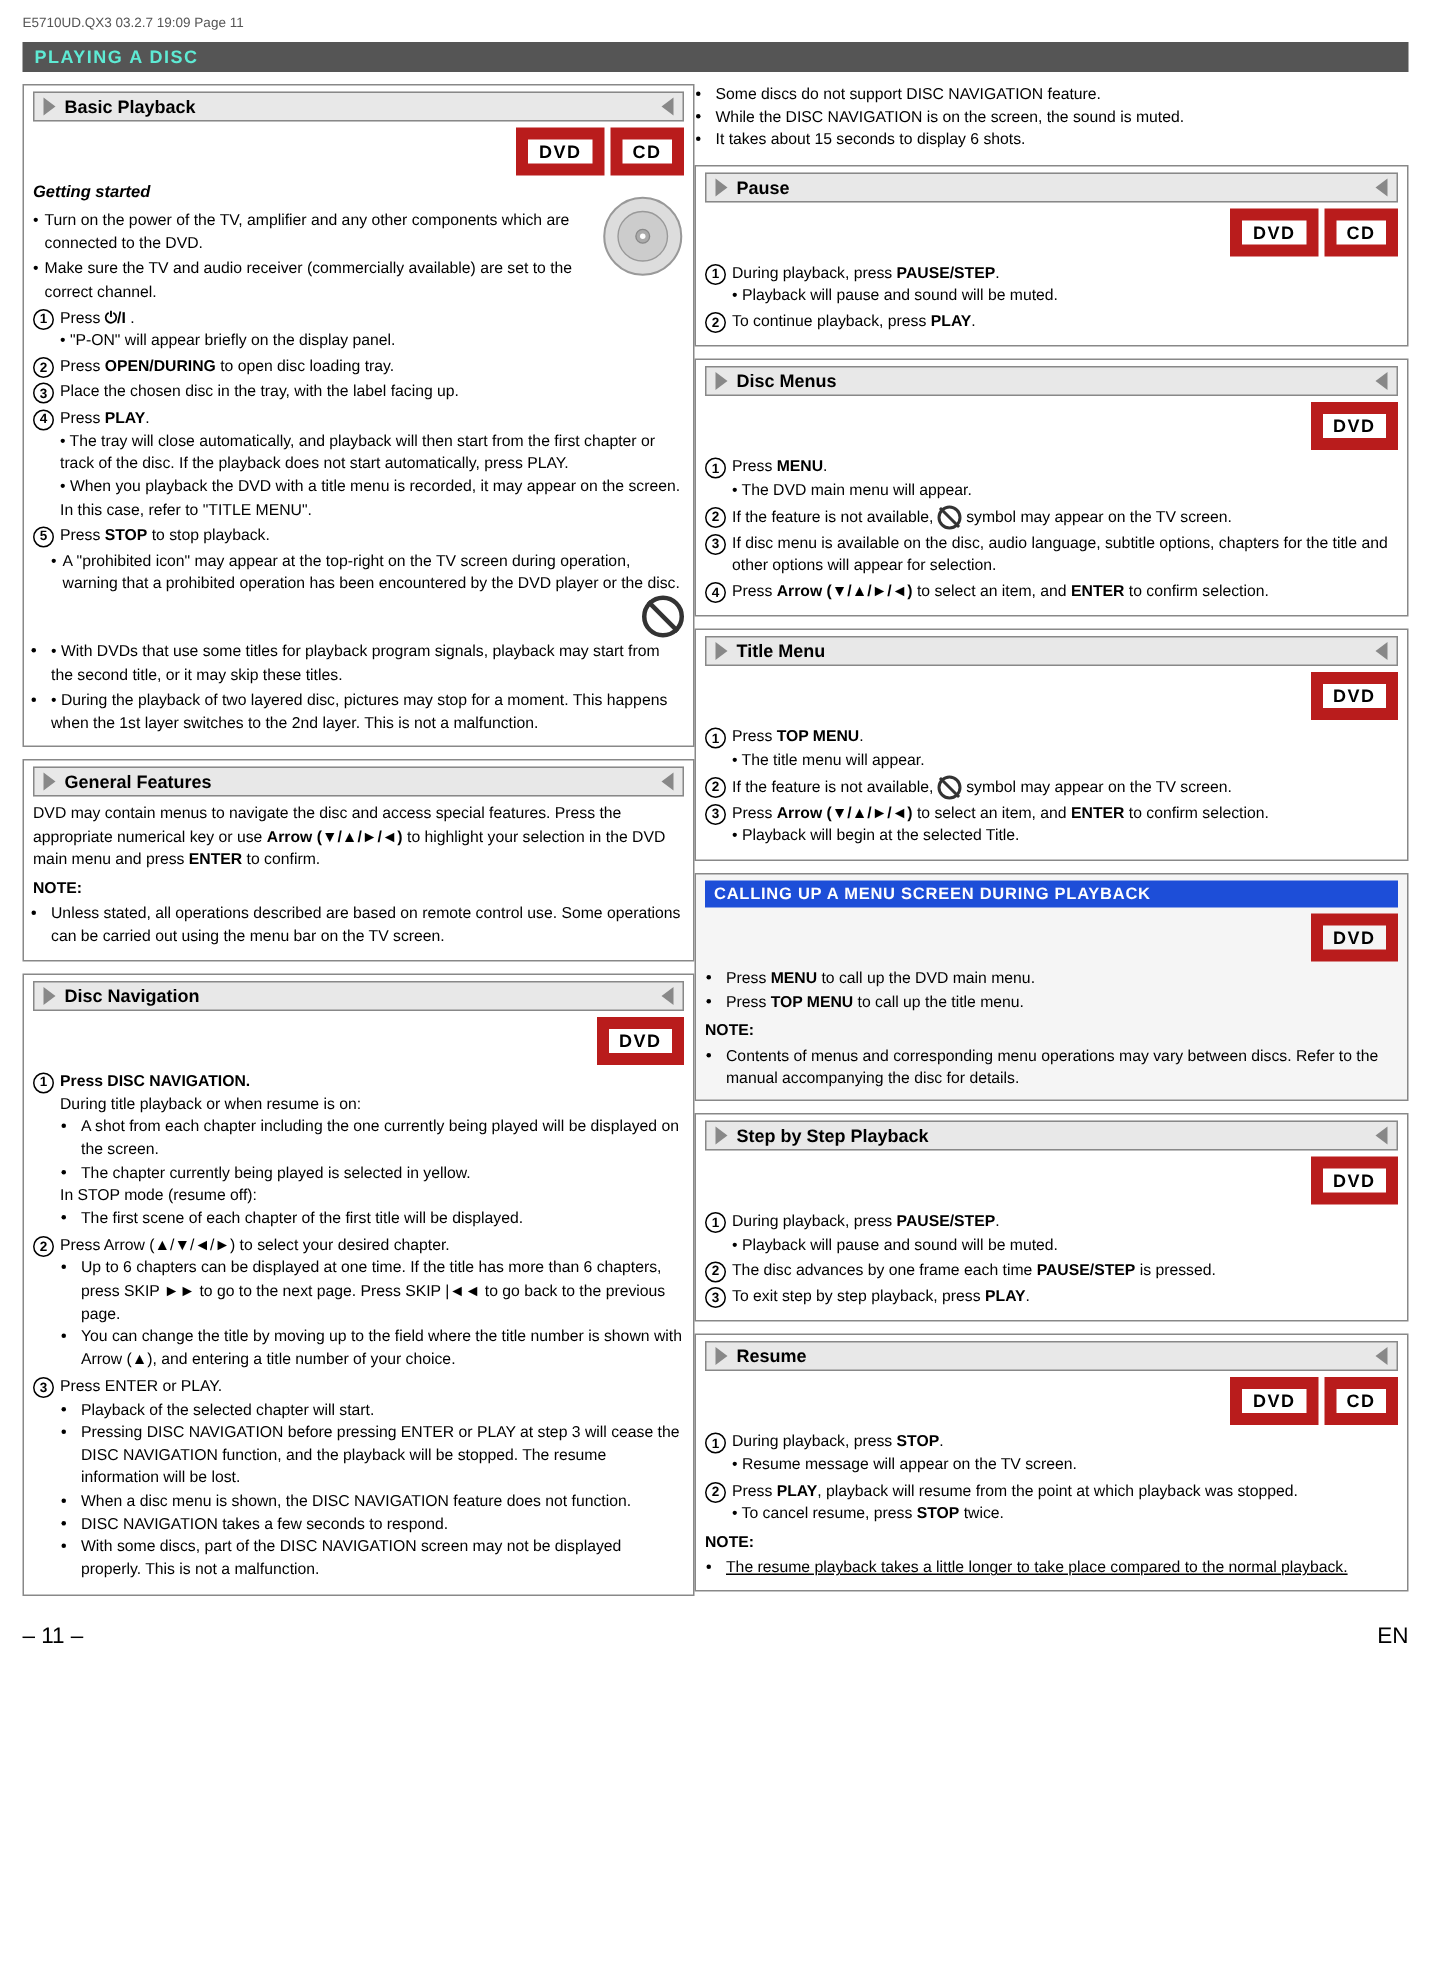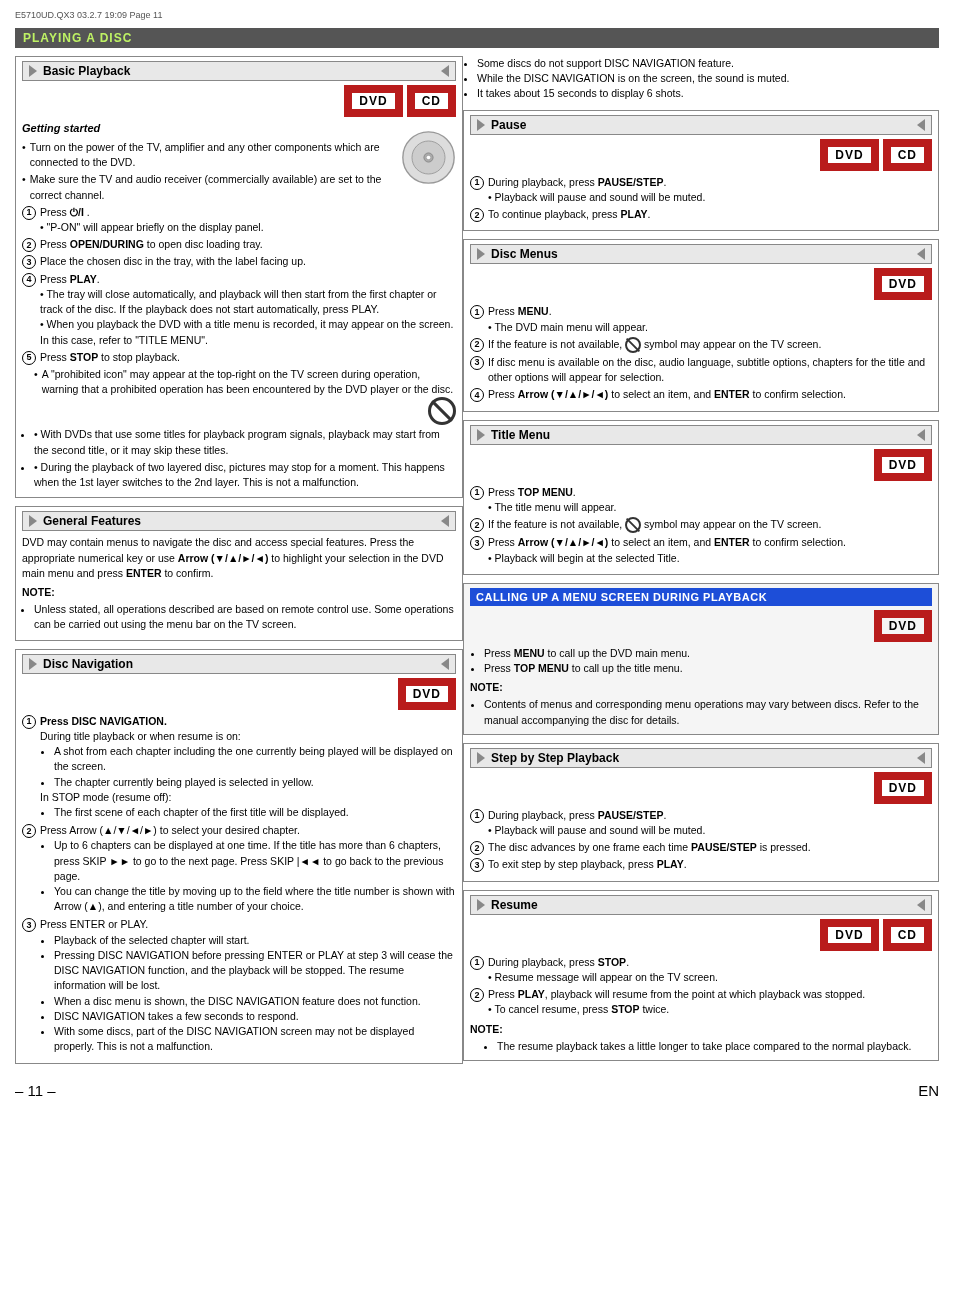--- a/index.html
+++ b/index.html
@@ -18,21 +18,21 @@
       position: relative;
     }
     .page-header {
       font-size: 9px;
       color: #555;
       margin-bottom: 8px;
       text-align: left;
     }
     .main-title {
       background: #555;
-      color: #bef264;
+      color: #5eead4;
       font-weight: bold;
       font-size: 12px;
       padding: 3px 8px;
       margin-bottom: 8px;
       letter-spacing: 1px;
     }
     .two-col {
       display: flex;
     }
     .col-left { width: 448px; flex-shrink: 0; }
@@ -474,21 +474,21 @@
         <div class="section-content">
           <div style="display:flex; margin-bottom:2px;">
             <span class="num-circle">1</span>
             <div>During playback, press <b>STOP</b>.<br>• Resume message will appear on the TV screen.</div>
           </div>
           <div style="display:flex; margin-bottom:2px;">
             <span class="num-circle">2</span>
             <div>Press <b>PLAY</b>, playback will resume from the point at which playback was stopped.<br>• To cancel resume, press <b>STOP</b> twice.</div>
           </div>
           <div class="notes-title">NOTE:</div>
-          <ul style="list-style:disc; margin-left:27px;">
+          <ul style="list-style:disc; margin-left:14px;text-decoration:underline;">
             <li>The resume playback takes a little longer to take place compared to the normal playback.</li>
           </ul>
         </div>
       </div>
 
     </div>
 
   </div>
 
   <div class="page-bottom">

